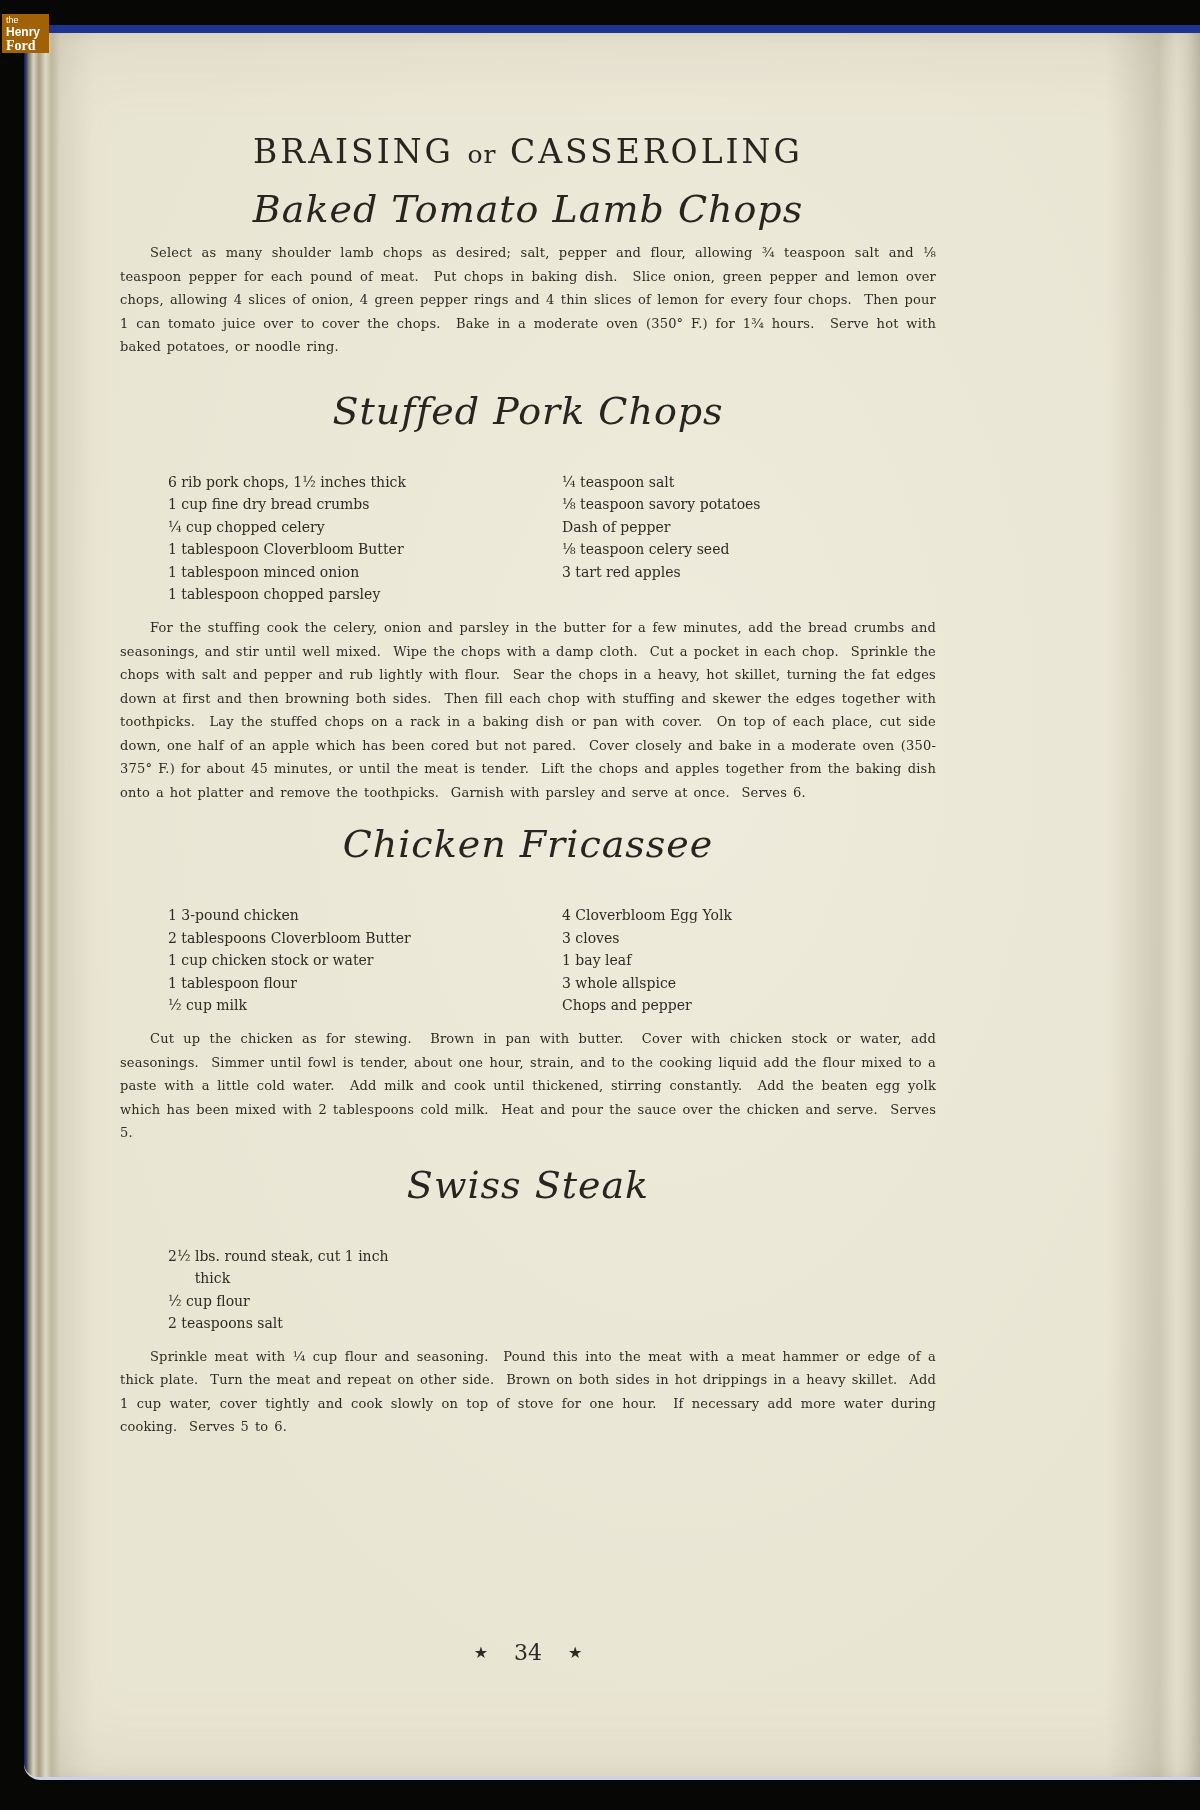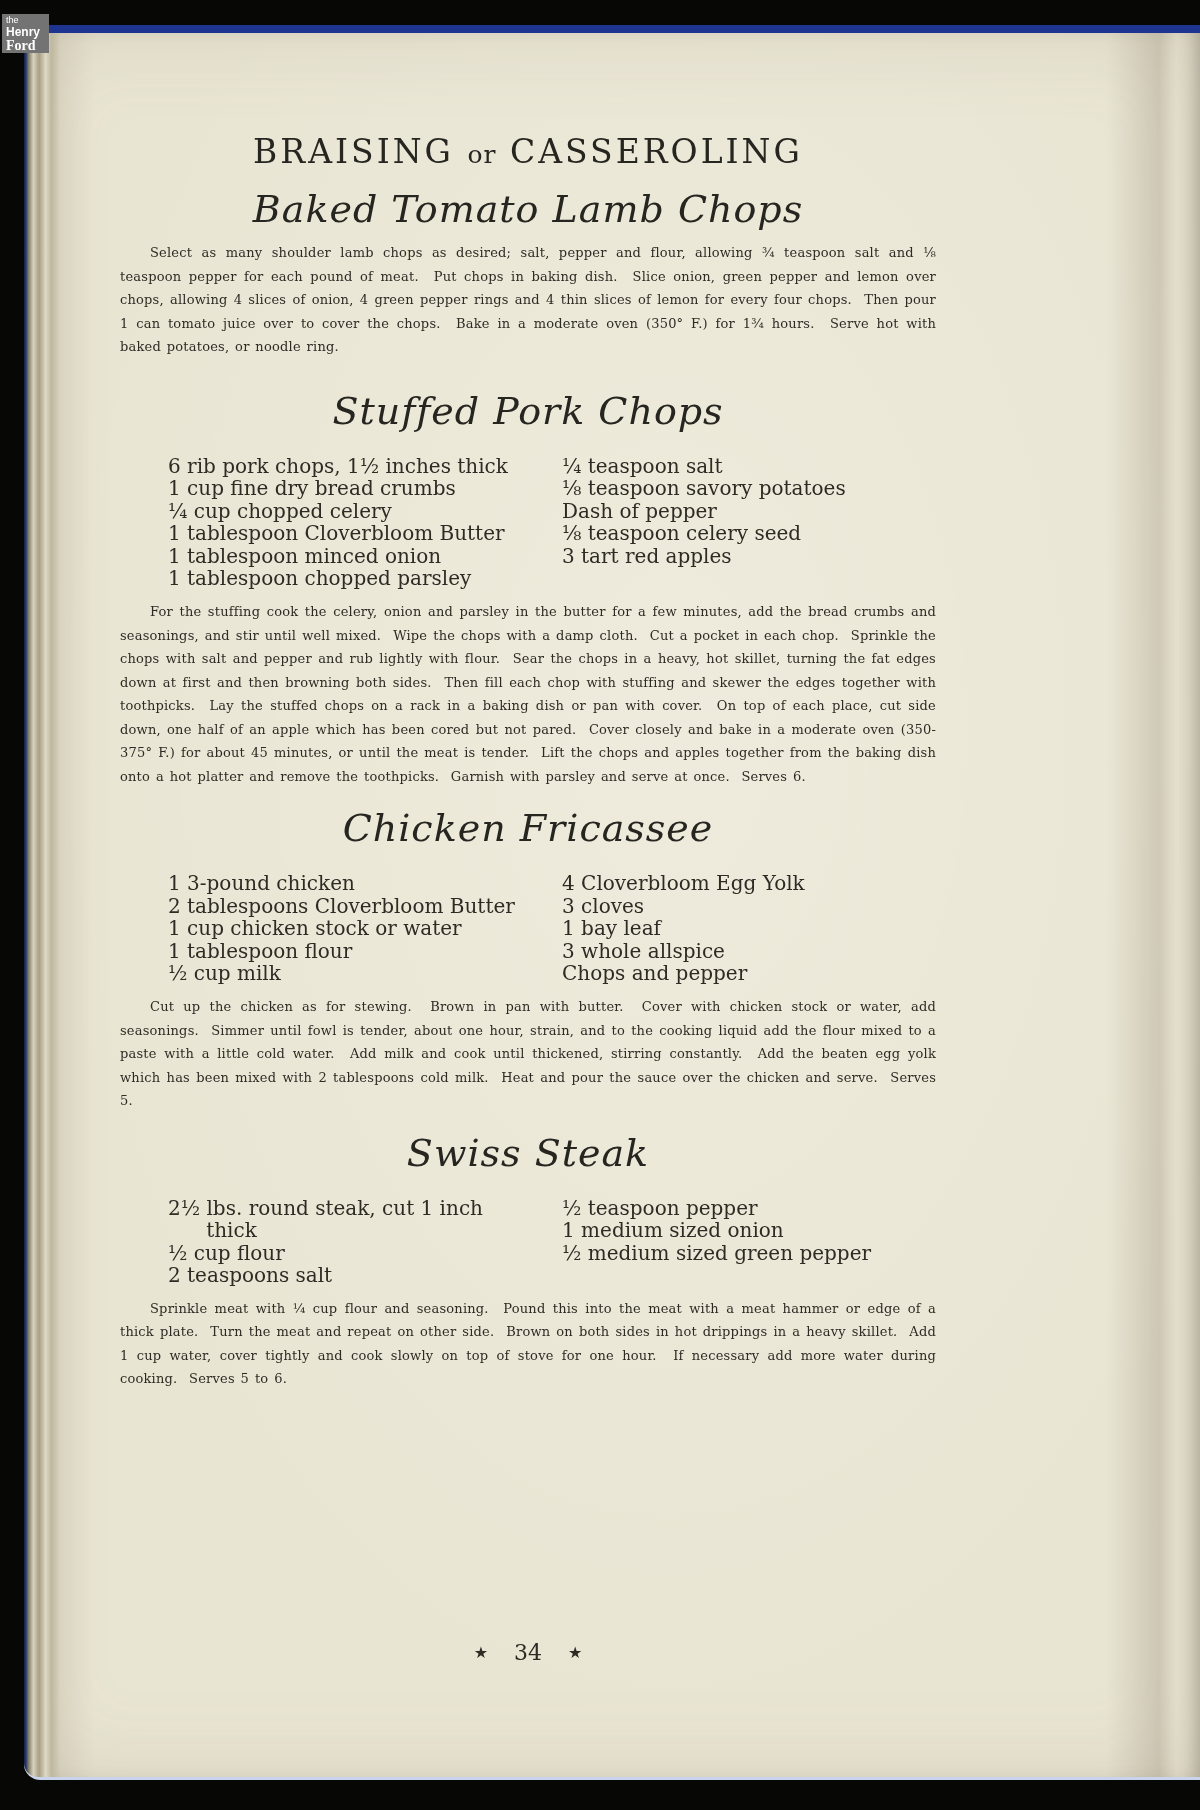--- a/index.html
+++ b/index.html
@@ -29,21 +29,21 @@
     position:absolute; left:0; top:0; bottom:0; width:36px;
     background:linear-gradient(90deg,
       #141f49 0%, #2a3a6e 6%, #7d7865 12%, #d8d3bf 26%,
       #a89f85 42%, #ded9c5 60%, #bfb89f 76%, rgba(233,229,211,0) 100%);
     border-radius:0 0 0 14px;
   }
   
   .logo{
     position:absolute; left:2px; top:14px;
     width:47px; height:39px;
-    background:#737373;
+    background:#a16207;
     color:#ffffff;
     font-family:"Liberation Sans", sans-serif;
     padding:2px 0 0 4px;
     box-sizing:border-box;
     line-height:1;
     z-index:5;
   }
   .logo .the{font-size:9px; display:block; margin-bottom:1px;}
   .logo .henry{font-size:12px; font-weight:bold; display:block; margin-bottom:1px;}
   .logo .ford{font-size:14px; font-weight:bold; display:block;font-family:Liberation Serif, serif;}
@@ -87,22 +87,22 @@
     text-indent:30px;
     white-space:pre-wrap;
     letter-spacing:0.2px;
     word-spacing:1.5px;
   }
   .gap-lg{margin-top:30px;}
   .gap-md{margin-top:18px;}
   .ingredients{
     display:flex;
     padding-left:48px;
-    margin-top:22px;
-    font-size:20px;
+    margin-top:38px;
+    font-size:14px;
     line-height:22.6px;
   }
   .col-left{width:394px;}
   .col-right{flex:1;}
   .ing{white-space:pre-wrap;}
   
   .footer{
     position:absolute;
     left:96px; width:816px;
     bottom:112px;
@@ -165,25 +165,20 @@
     <p class="para">Cut up the chicken as for stewing.  Brown in pan with butter.  Cover with chicken stock or water, add seasonings.  Simmer until fowl is tender, about one hour, strain, and to the cooking liquid add the flour mixed to a paste with a little cold water.  Add milk and cook until thickened, stirring constantly.  Add the beaten egg yolk which has been mixed with 2 tablespoons cold milk.  Heat and pour the sauce over the chicken and serve.  Serves 5.</p>
 
     <h2 class="recipe-name gap-md">Swiss Steak</h2>
     <div class="ingredients">
       <div class="col-left">
         <div class="ing">2½ lbs. round steak, cut 1 inch
 &nbsp;&nbsp;&nbsp;&nbsp;&nbsp;&nbsp;thick</div>
         <div class="ing">½ cup flour</div>
         <div class="ing">2 teaspoons salt</div>
       </div>
-      <div class="col-right">
-        <div class="ing">½ teaspoon pepper</div>
-        <div class="ing">1 medium sized onion</div>
-        <div class="ing">½ medium sized green pepper</div>
-      </div>
     </div>
     <p class="para">Sprinkle meat with ¼ cup flour and seasoning.  Pound this into the meat with a meat hammer or edge of a thick plate.  Turn the meat and repeat on other side.  Brown on both sides in hot drippings in a heavy skillet.  Add 1 cup water, cover tightly and cook slowly on top of stove for one hour.  If necessary add more water during cooking.  Serves 5 to 6.</p>
 
   </div>
 
   <div class="footer"><span class="star">★</span><span class="num">34</span><span class="star">★</span></div>
 
 </div>
 
 <div class="logo">

